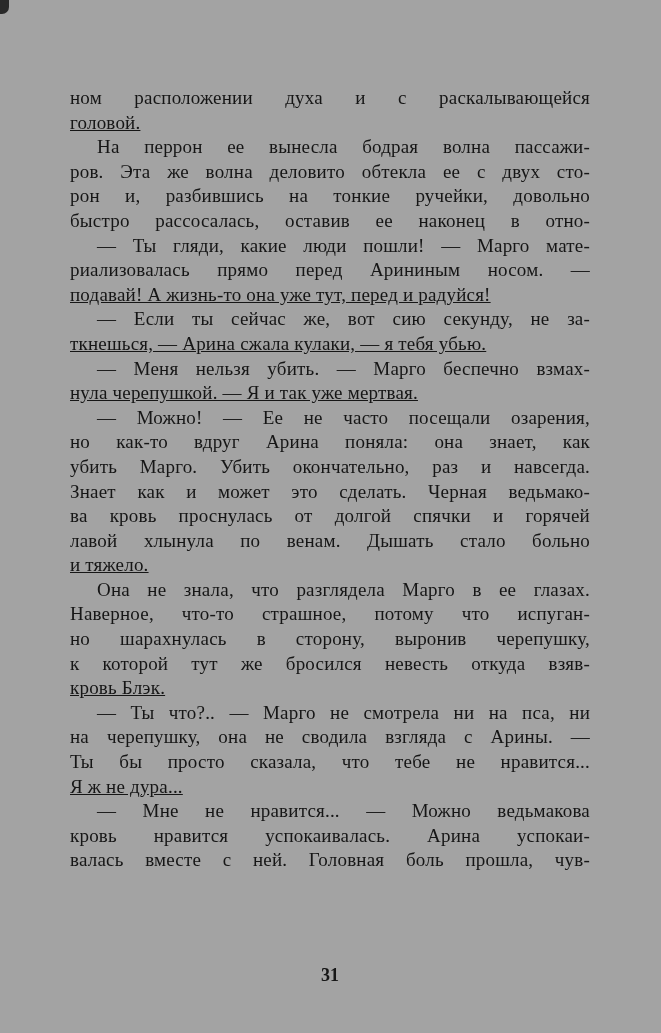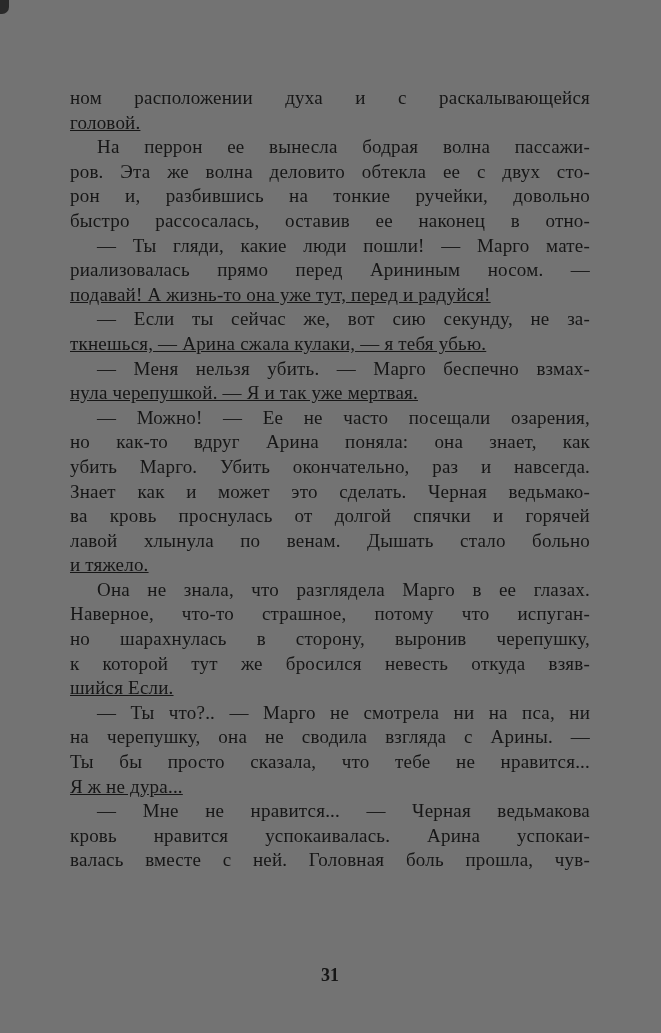--- a/index.html
+++ b/index.html
@@ -4,21 +4,21 @@
 <style>
   html, body {
     margin: 0;
     padding: 0;
     background: #ffffff;
   }
   .book-page {
     position: relative;
     width: 661px;
     height: 1033px;
-    background: #737373;
+    background: #a3a3a3;
     overflow: hidden;
     font-family: "Liberation Serif", "DejaVu Serif", serif;
     color: #161616;
   }
   .scan-artifact {
     position: absolute;
     left: 0;
     top: 0;
     width: 9px;
     height: 14px;
@@ -97,28 +97,28 @@
         <div class="line">Знает как и может это сделать. Черная ведьмако-</div>
         <div class="line">ва кровь проснулась от долгой спячки и горячей</div>
         <div class="line">лавой хлынула по венам. Дышать стало больно</div>
         <div class="line last">и тяжело.</div>
       </div>
       <div class="paragraph">
         <div class="line indent">Она не знала, что разглядела Марго в ее глазах.</div>
         <div class="line">Наверное, что-то страшное, потому что испуган-</div>
         <div class="line">но шарахнулась в сторону, выронив черепушку,</div>
         <div class="line">к которой тут же бросился невесть откуда взяв-</div>
-        <div class="line last">шийся Если.</div>
+        <div class="line last">кровь Блэк.</div>
       </div>
       <div class="paragraph">
         <div class="line indent">— Ты что?.. — Марго не смотрела ни на пса, ни</div>
         <div class="line">на черепушку, она не сводила взгляда с Арины. —</div>
         <div class="line">Ты бы просто сказала, что тебе не нравится...</div>
         <div class="line last">Я ж не дура...</div>
       </div>
       <div class="paragraph">
-        <div class="line indent">— Мне не нравится... — Черная ведьмакова</div>
+        <div class="line indent">— Мне не нравится... — Можно ведьмакова</div>
         <div class="line">кровь нравится успокаивалась. Арина успокаи-</div>
         <div class="line">валась вместе с ней. Головная боль прошла, чув-</div>
       </div>
     </div>
   <div class="page-number">31</div>
 </div>
 
 </body></html>

